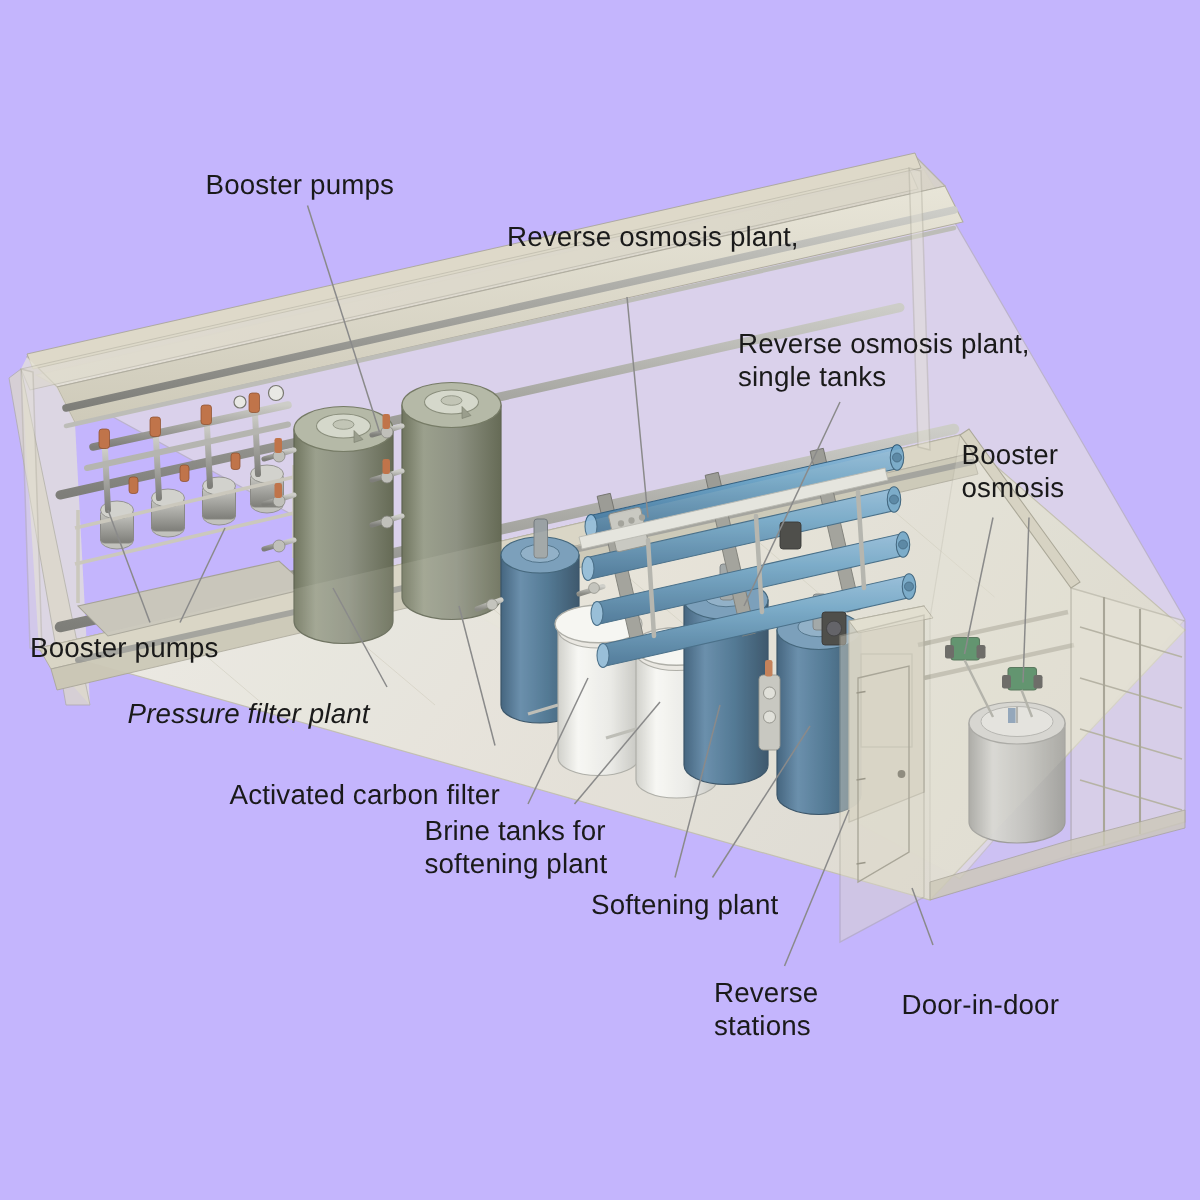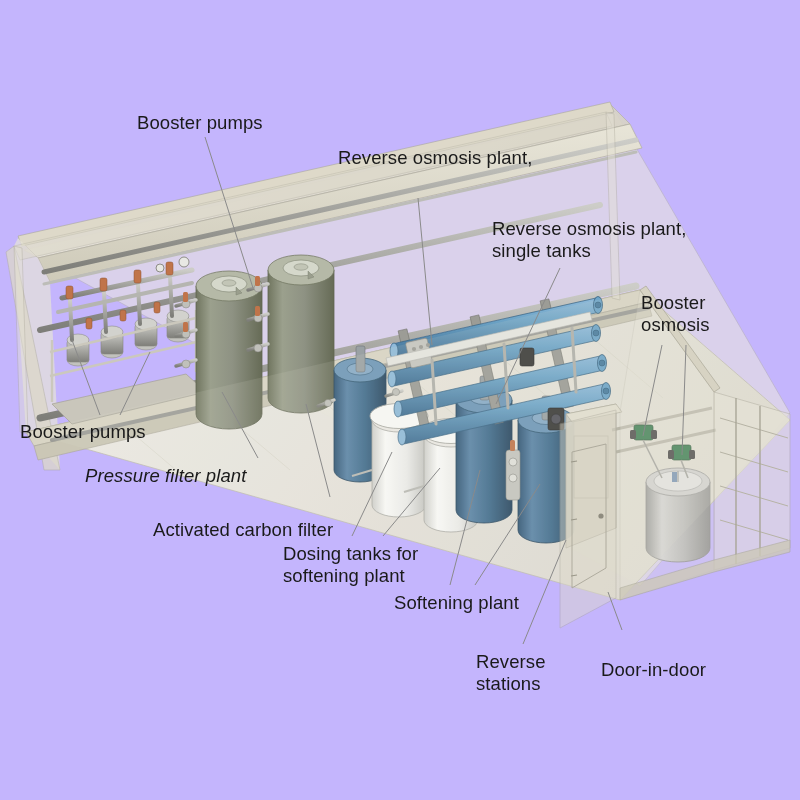--- a/index.html
+++ b/index.html
@@ -418,19 +418,19 @@
   </svg>
 
   <div id="label-layer">
       <div class="lbl" style="left: 137px; top: 112px; color: rgb(26, 26, 26);"><div>Booster pumps</div></div>
       <div class="lbl" style="left: 338px; top: 147px; color: rgb(26, 26, 26);"><div>Reverse osmosis plant,</div></div>
       <div class="lbl" style="left: 492px; top: 218px; color: rgb(26, 26, 26);"><div>Reverse osmosis plant,</div><div>single tanks</div></div>
       <div class="lbl" style="left: 641px; top: 292px; color: rgb(26, 26, 26);"><div>Booster</div><div>osmosis</div></div>
       <div class="lbl" style="left: 20px; top: 421px; color: rgb(26, 26, 26);"><div>Booster pumps</div></div>
       <div class="lbl" style="left: 85px; top: 465px; color: rgb(26, 26, 26); font-style: italic;"><div>Pressure filter plant</div></div>
       <div class="lbl" style="left: 153px; top: 504px; color: rgb(26, 26, 26); margin-top: 15px;"><div>Activated carbon filter</div></div>
-      <div class="lbl" style="left: 283px; top: 543px; color: rgb(26, 26, 26);"><div>Dosing tanks for</div><div>softening plant</div></div>
+      <div class="lbl" style="left: 283px; top: 543px; color: rgb(26, 26, 26);"><div>Brine tanks for</div><div>softening plant</div></div>
       <div class="lbl" style="left: 394px; top: 592px; color: rgb(26, 26, 26);"><div>Softening plant</div></div>
       <div class="lbl" style="left: 476px; top: 651px; color: rgb(26, 26, 26);"><div>Reverse</div><div>stations</div></div>
       <div class="lbl" style="left: 601px; top: 659px; color: rgb(26, 26, 26);"><div>Door-in-door</div></div>
     </div>
 
 </div>
 
 </body></html>

